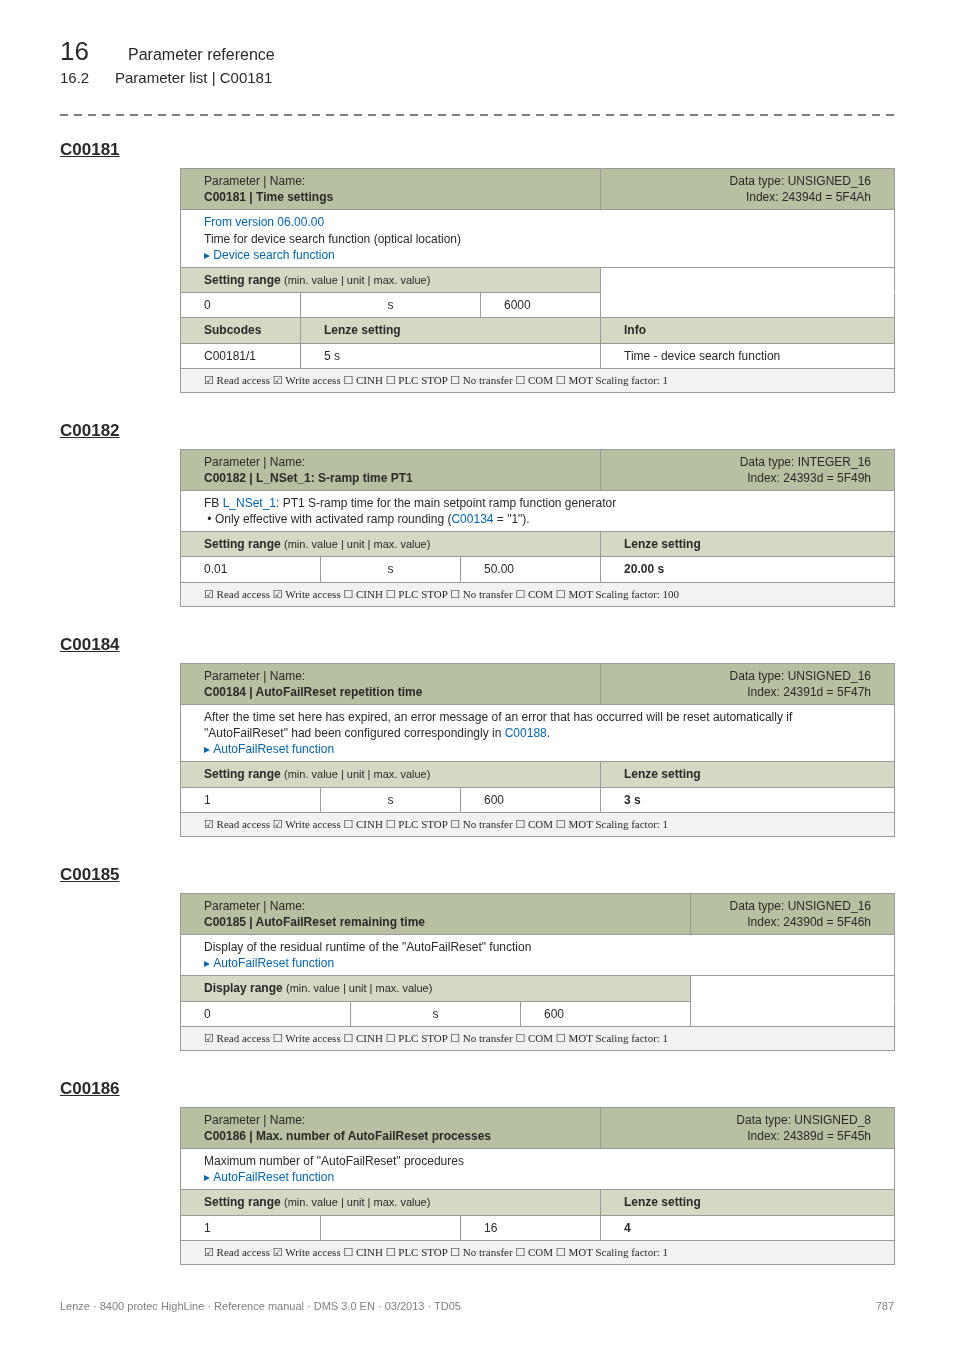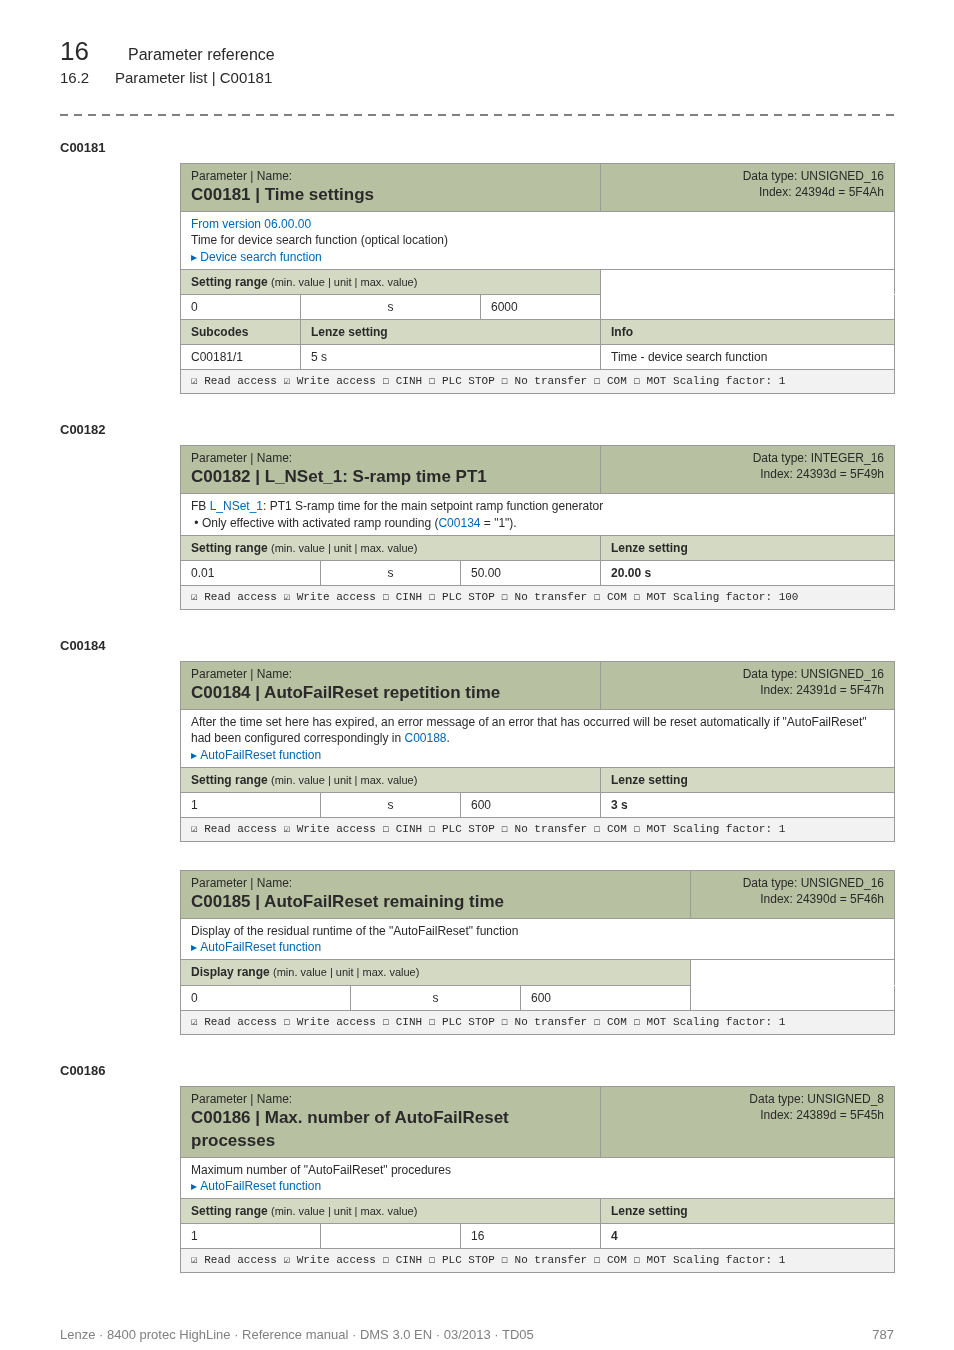--- a/index.html
+++ b/index.html
@@ -68,81 +68,82 @@
     background-repeat: repeat-x;
     border-top: none;
     height: 2px;
   }
   .block {
     margin-left: 120px; 
     margin-bottom: 28px;
   }
   .cid {
     font-weight: 600;
-    font-size: 13px;
+    font-size: 17px;
     margin: 8px 0 8px 0;
     margin-left: 0;
+    text-decoration: underline;
   }
   .cid-wrap {
     margin-left: 0;
   }
   table.param {
     border-collapse: collapse;
     width: 714px;
     table-layout: fixed;
   }
   table.param td, table.param th {
     border: 1px solid var(--border);
-    padding: 4px 10px;
+    padding: 4px 23px;
     vertical-align: top;
     font-size: 12px;
     line-height: 1.35;
   }
   tr.header td { background: var(--hdr-bg); }
   tr.sub td, tr.sub th { background: var(--sub-bg); font-weight: 600; }
   tr.desc td { background: #ffffff; }
   tr.val td { background: #ffffff; }
   tr.foot td { background: var(--row-bg); font-size: 11px; }
 
   .hdr-left {
     font-size: 11px;
   }
   .hdr-left .pn {
     
   }
   .hdr-left .name {
     font-weight: 600;
-    font-size: 17px;
+    font-size: 12px;
   }
   .hdr-right {
     font-size: 11px;
     text-align: right;
   }
   .link { color: var(--link); }
   .link.tri::before {
     content: "\25B8\00a0";
     color: var(--link);
   }
   .right { }
   .setting-range .small { font-weight: 400; font-size: 11px; }
   .bullet-dot::before {
     content: "\00a0•\00a0";
   }
   .footer {
     position: absolute;
-    bottom: 8px;
+    bottom: 38px;
     left: 60px;
     right: 60px;
     color: var(--footer);
-    font-size: 13px;
+    font-size: 11px;
     display: flex;
     justify-content: space-between;
     margin-top: 28px;
   }
-  .cbox { font-family: Liberation Mono, monospace; }
+  .cbox { font-family: Liberation Serif, serif; }
 </style>
 </head>
 <body>
 
 <div class="page">
 
   <div class="chap-line">
     <div class="chap-no">16</div>
     <div class="chap-title">Parameter reference</div>
   </div>
@@ -308,20 +309,23 @@
         <td class="right">600</td>
         <td colspan="2"><b>3 s</b></td>
       </tr>
       <tr class="foot">
         <td colspan="5" class="cbox">☑ Read access  ☑ Write access  ☐ CINH  ☐ PLC STOP  ☐ No transfer  ☐ COM  ☐ MOT    Scaling factor: 1</td>
       </tr>
     </tbody>
       </table>
   </div>
 
+  <div class="cid-wrap">
+    <div class="cid">C00185</div>
+  </div>
   <div class="block">
     <table class="param">
       <colgroup>
         <col style="width:170px">
           <col style="width:170px">
           <col style="width:170px">
           <col style="width:204px">
       </colgroup>
       <tbody>
           <tr class="header">

